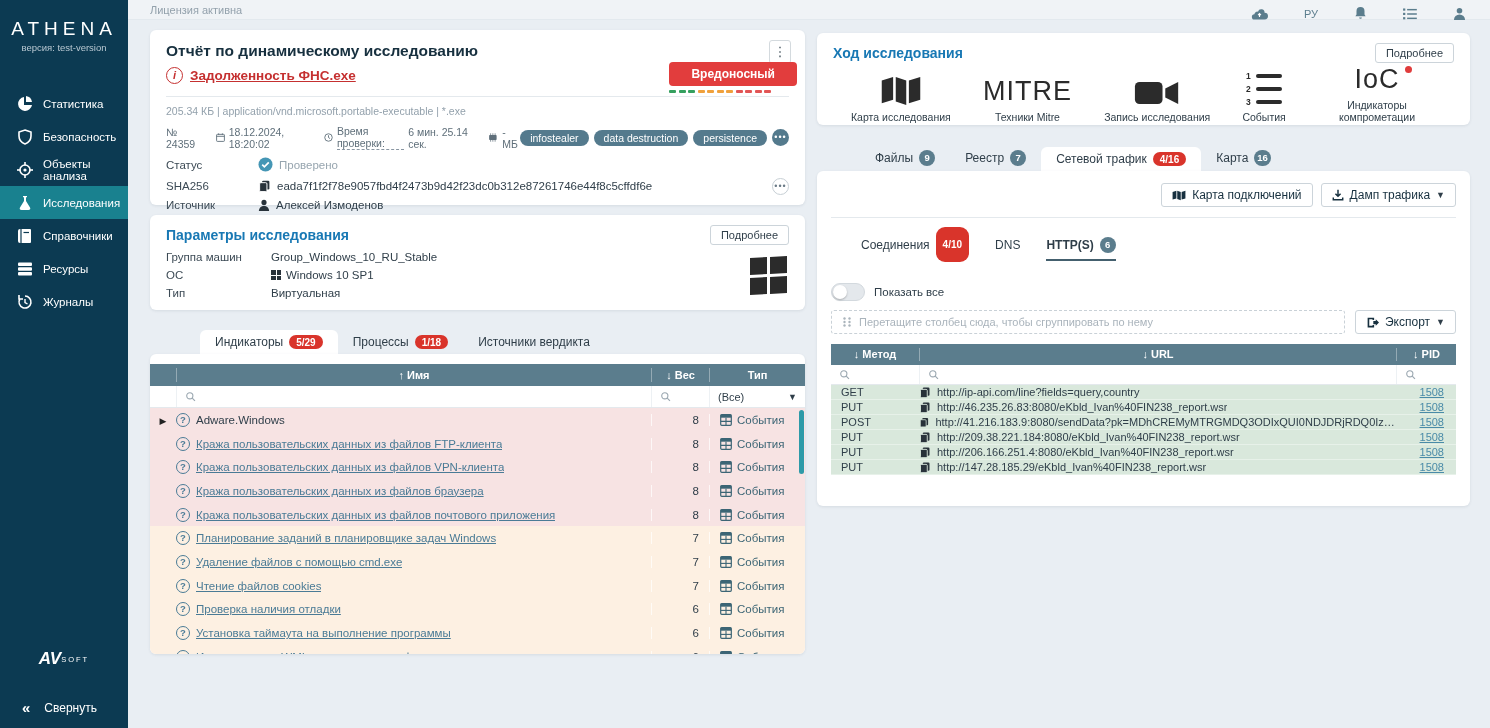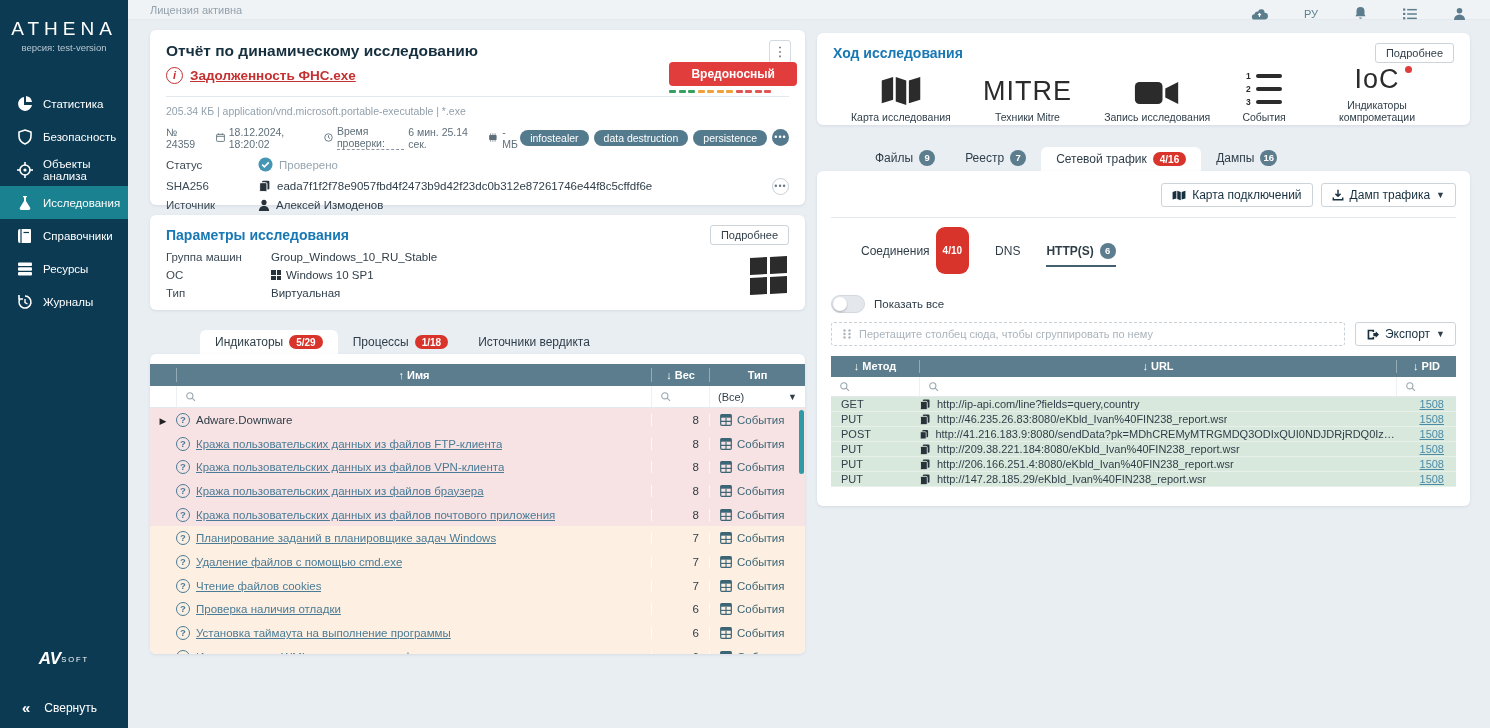--- a/index.html
+++ b/index.html
@@ -128,21 +128,21 @@
   .num-row { display:flex; align-items:center; gap:4px; }
   .num-row b { font-size:8.5px; color:#2b2b2b; width:6px; }
   .num-row i { display:block; width:26px; height:4.5px; background:#2b2b2b; border-radius:2px; }
   .net-card { height:335px; padding:12px 14px; position:relative; }
   .net-actions { display:flex; justify-content:flex-end; gap:8px; }
   .net-divider { border:none; border-top:1px solid #e4e9ed; margin:10px 0 0; }
   .subtabs { display:flex; align-items:center; gap:26px; padding-left:30px; margin-top:9px; }
   .subtab { display:flex; align-items:center; gap:6px; font-size:12px; color:#2f3e49; padding-bottom:6px; cursor:pointer; border-bottom:2px solid transparent; }
   .subtab.is-true { font-weight:bold; border-bottom-color:#44606e; }
   .subtab .tab-badge:empty { display:none; }
-  .subtab.badge-red .tab-badge { background:#d9342b; color:#fff; font-size:10px; font-weight:bold; padding:18px 7px; border-radius:9px; }
+  .subtab.badge-red .tab-badge { background:#d9342b; color:#fff; font-size:10px; font-weight:bold; padding:12px 7px; border-radius:9px; }
   .subtab.badge-dark .tab-badge { background:#5b7d8d; color:#fff; font-size:9.5px; font-weight:bold; min-width:16px; height:16px; line-height:16px; border-radius:9px; text-align:center; padding:0 3px; }
   .toggle-row { display:flex; align-items:center; gap:9px; margin-top:13px; }
   .toggle { width:34px; height:18px; border-radius:9px; background:#e4e8ec; border:1px solid #d3d9de; position:relative; cursor:pointer; }
   .toggle-knob { position:absolute; left:1px; top:1px; width:14px; height:14px; border-radius:50%; background:#fff; box-shadow:0 1px 2px rgba(0,0,0,.25); }
   .toggle-label { font-size:11.5px; color:#2f3e49; }
   .group-row { display:flex; align-items:center; gap:10px; margin-top:9px; }
   .group-bar { flex:1; border:1px dashed #c9d1d7; border-radius:3px; height:24px; display:flex; align-items:center; gap:7px; padding:0 10px; color:#aab4bc; font-size:11px; }
   
   .http-head { display:flex; background:#5b7d8d; color:#fff; font-size:11px; font-weight:bold; height:21px; align-items:center; margin-top:10px; }
   .http-head > div { border-left:1px solid rgba(255,255,255,.35); height:13px; line-height:13px; text-align:center; }
@@ -435,21 +435,21 @@
           <span>(Все)</span>
           <span class="caret">▼</span>
         </div>
     </div>
     <div>
 
         <div class="ind-row sev-high">
           <div class="ir-expand"><span class="expand-arrow show-true">▶</span></div>
           <div class="ir-name">
             <span class="q-icon">?</span>
-            <span class="ind-name link-false">Adware.Downware</span>
+            <span class="ind-name link-false">Adware.Windows</span>
           </div>
           <div class="ir-weight">8</div>
           <div class="ir-type">
             <svg width="12" height="12" viewBox="0 0 12 12">
               <rect x="0.7" y="0.7" width="10.6" height="10.6" rx="1" fill="none" stroke="#3c6575" stroke-width="1.2"></rect>
               <rect x="0.7" y="0.7" width="10.6" height="3" fill="#3c6575"></rect>
               <line x1="6" y1="3.7" x2="6" y2="11.3" stroke="#3c6575" stroke-width="1.1"></line>
               <line x1="0.7" y1="7.4" x2="11.3" y2="7.4" stroke="#3c6575" stroke-width="1.1"></line>
             </svg>
             <span>События</span>
@@ -712,21 +712,21 @@
         <span class="tab-label">Реестр</span>
         <span class="tab-badge">7</span>
       </div>
 
       <div class="tab is-true badge-red">
         <span class="tab-label">Сетевой трафик</span>
         <span class="tab-badge">4/16</span>
       </div>
 
       <div class="tab badge-dark">
-        <span class="tab-label">Дампы</span>
+        <span class="tab-label">Карта</span>
         <span class="tab-badge">16</span>
       </div>
     </div>
 
   <div class="card net-card">
     <div class="net-actions">
       <span class="btn btn-bold">
           <svg width="14" height="11" viewBox="0 0 48 36">
             <path d="M2 6L15 2v26L2 32z" fill="#17303f"></path>
             <path d="M18 2l12 4v28l-12-4z" fill="#17303f"></path>

